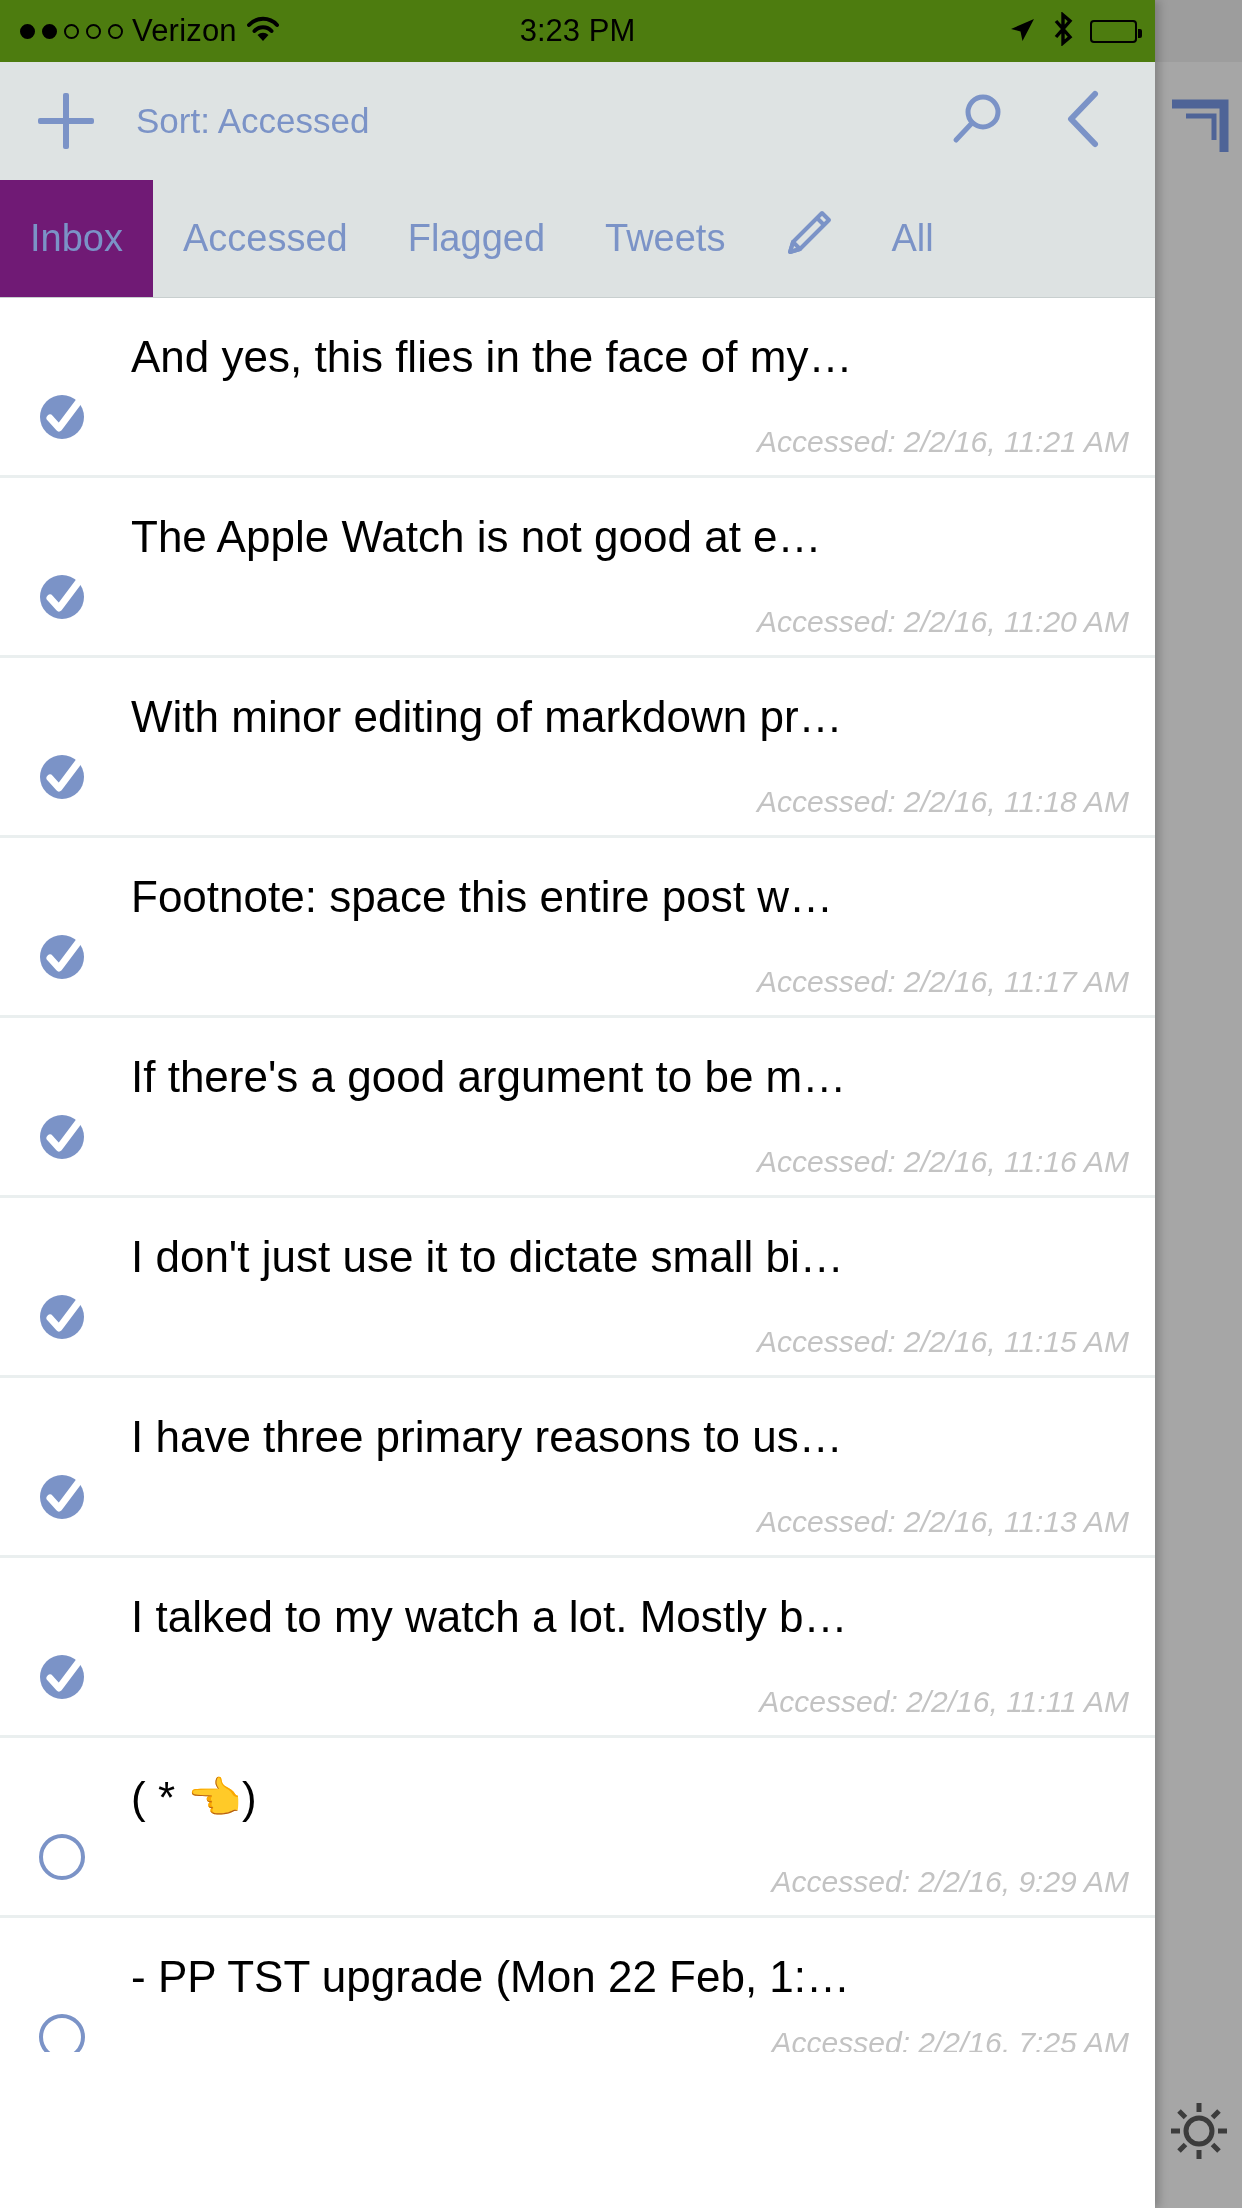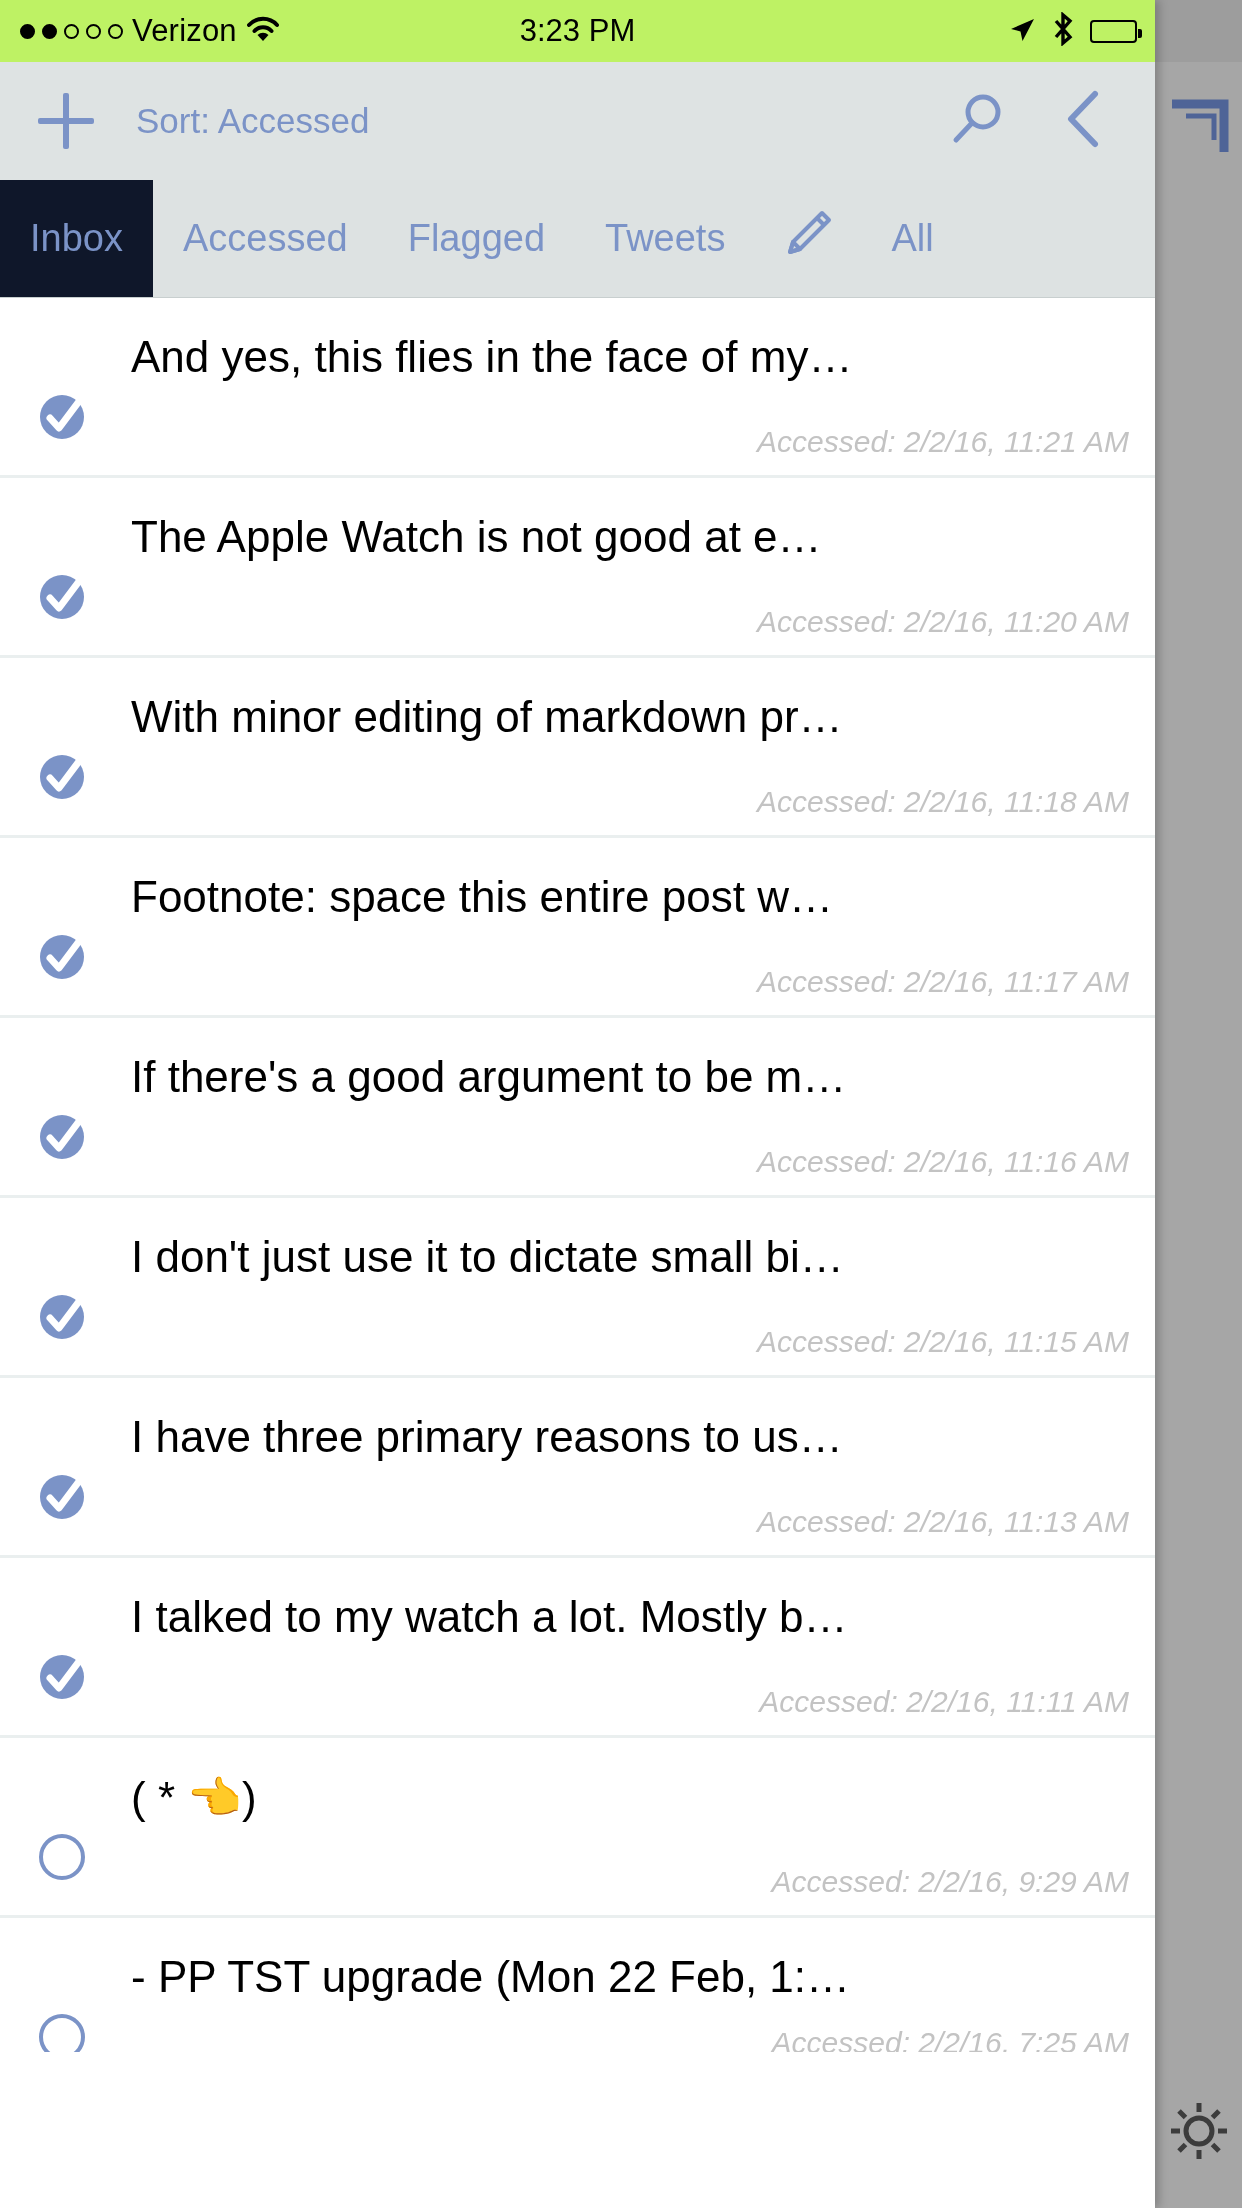--- a/index.html
+++ b/index.html
@@ -15,21 +15,21 @@
   .bg-panel { position:absolute; top:0; right:0; width:87px; height:2208px; background:#a6a6a6; }
   .bg-panel-statusbar { position:absolute; top:0; right:0; width:87px; height:62px; background:#9d9d9d; }
   .bg-panel-icon-top { position:absolute; top:96px; right:12px; width:62px; height:62px; }
   .bg-panel-icon-bot { position:absolute; bottom:44px; right:10px; width:66px; height:66px; }
 
   
   .pane { position:absolute; top:0; left:0; width:1155px; height:2208px;
           background:#fff; box-shadow:4px 0 9px rgba(0,0,0,.22); overflow:hidden; }
 
   
-  .statusbar { position:relative; height:62px; background:#bef264;padding-left:39px; }
+  .statusbar { position:relative; height:62px; background:#4d7c0f;padding-left:39px; }
   .sb-left { position:absolute; left:20px; top:0; height:62px; display:flex; align-items:center; gap:9px; }
   .sb-dots { display:flex; align-items:center; gap:7px; }
   .dot { width:15px; height:15px; border-radius:50%; border:2px solid #000; }
   .dot.filled { background:#000; }
   .sb-carrier { font-size:31px; color:#000; letter-spacing:.2px; }
   .sb-time { position:absolute; left:0; right:0; top:0; height:62px; display:flex;
              align-items:center; justify-content:center; font-size:31px; font-weight:normal; color:#000; }
   .sb-right { position:absolute; right:18px; top:0; height:62px; display:flex; align-items:center; gap:16px; }
   .batt { width:47px; height:23px; border:2px solid #000; border-radius:4px; position:relative; padding:2px; }
   .batt::after { content:""; position:absolute; right:-7px; top:7px; width:4px; height:9px;
@@ -43,21 +43,21 @@
   .nav-plus::before { left:0; top:25px; width:56px; height:6px; }
   .nav-plus::after { left:25px; top:0; width:6px; height:56px; }
   .sort-label { margin-left:42px; font-size:35px; color:#7b93c7; }
   .nav-right { margin-left:auto; display:flex; align-items:center; gap:58px; padding-right:52px; }
 
   
   .tabs { position:relative; height:118px; background:#dde2e2; display:flex; align-items:stretch;
           border-bottom:1px solid #c8cfcf; }
   .tab { display:flex; align-items:center; justify-content:center; font-size:38px;
          color:#7b93c7; padding:0 30px; white-space:nowrap; }
-  .tab.active { background:#0f172a; }
+  .tab.active { background:#701a75; }
   .tab.icon-tab { padding:0 26px; }
 
   
   .list { position:relative; background:#fff; }
   .row { position:relative; height:180px; border-bottom:3px solid #eaefef; background:#fff; }
   .row .check { position:absolute; left:36px; top:88px; width:56px; height:56px; }
   .row .title { position:absolute; left:131px; right:24px; top:34px;
                 font-size:44px; color:#000; white-space:nowrap; overflow:hidden; }
   .row .meta { position:absolute; right:26px; bottom:16px; font-size:30px;
                font-style:italic; color:#c3c3c3; white-space:nowrap; }

